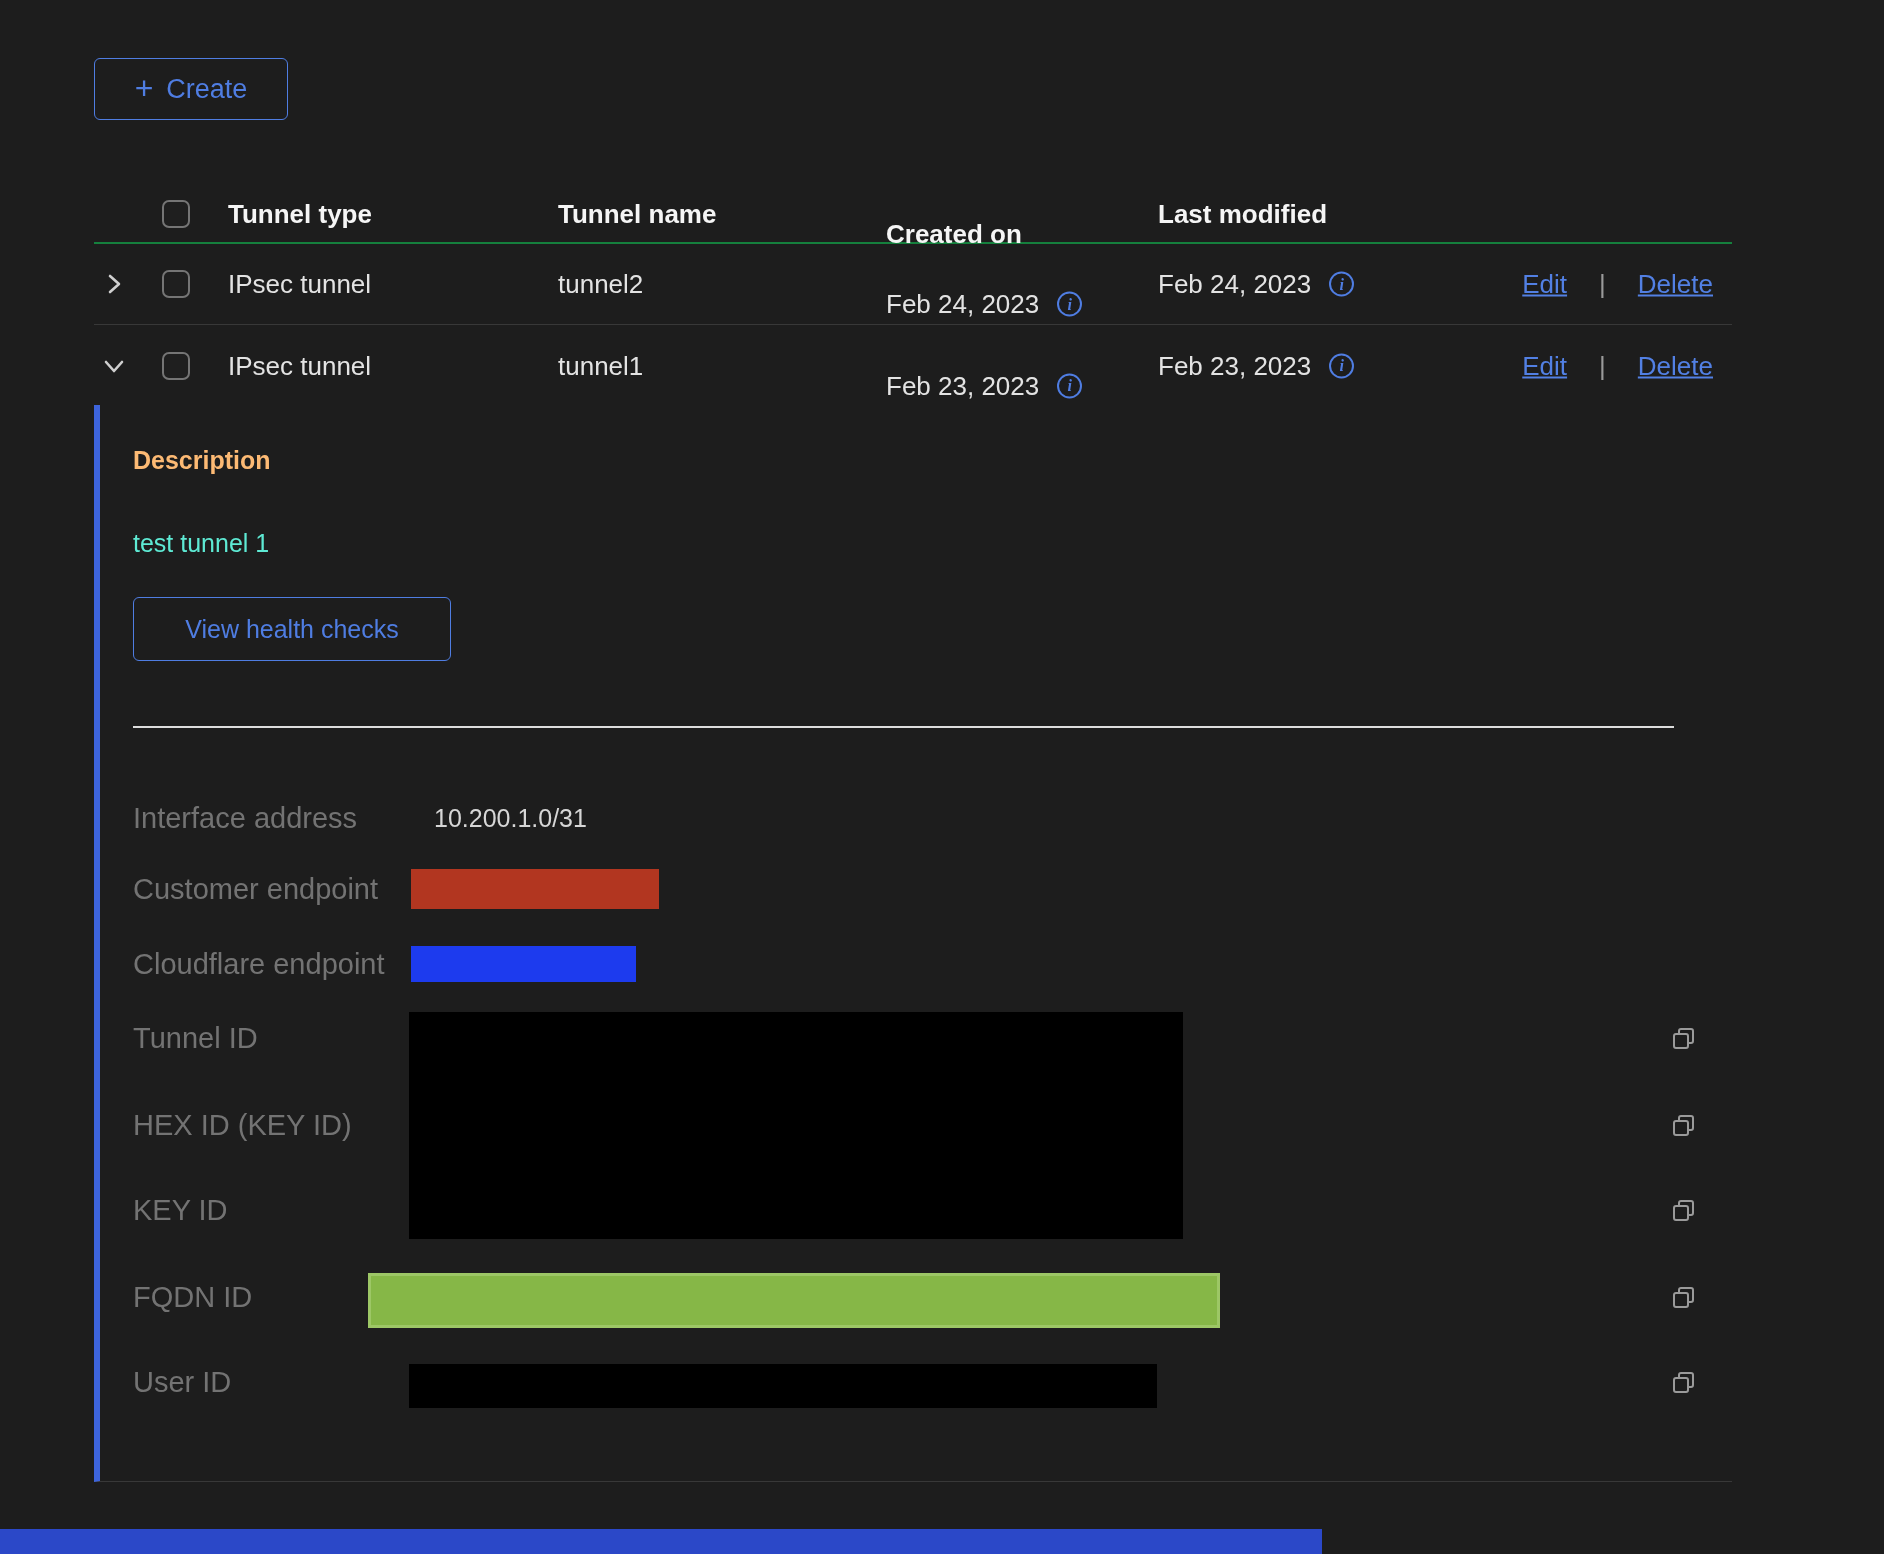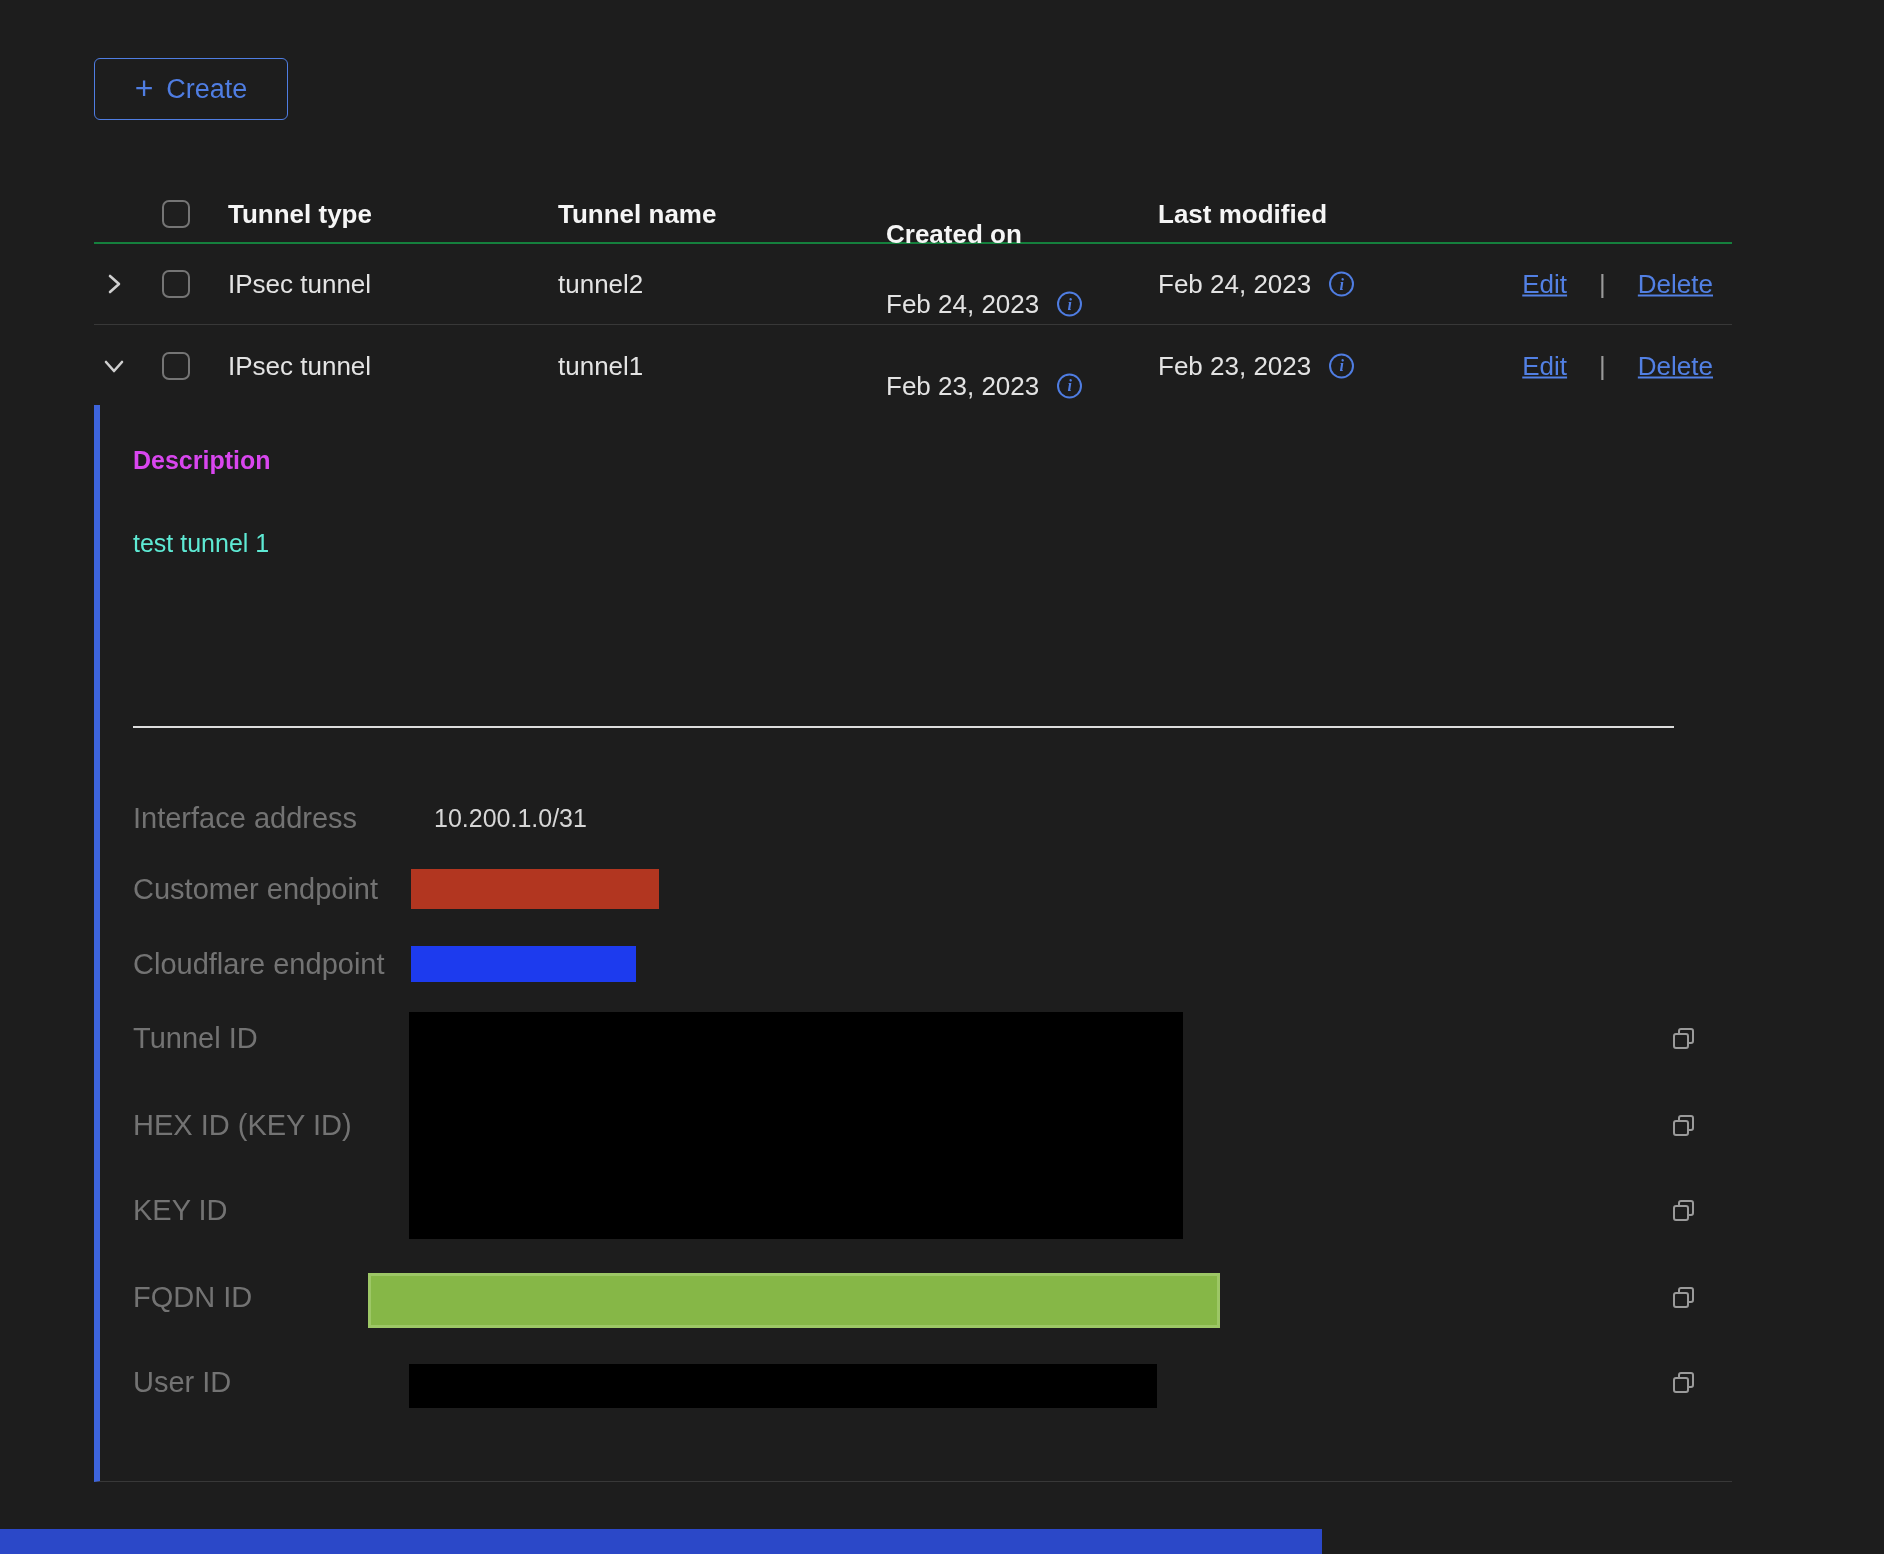--- a/index.html
+++ b/index.html
@@ -70,21 +70,21 @@
 
   
   .panel {
     position: absolute; left: 94px; top: 405px;
     width: 1638px; height: 1077px;
     border-left: 6px solid #3d64dc;
     border-bottom: 1px solid #383838;
   }
   .panel .desc-label {
     position: absolute; left: 33px; top: 41px;
-    font-size: 25px; font-weight: 600; color: #d946ef;
+    font-size: 25px; font-weight: 600; color: #fdba74;
   }
   .panel .desc-value {
     position: absolute; left: 33px; top: 124px;
     font-size: 25px; color: #5eead4;
   }
   .health-btn {
     position: absolute; left: 33px; top: 192px;
     width: 318px; height: 64px;
     background: transparent;
     border: 1px solid #4f7de2; border-radius: 6px;
@@ -194,20 +194,21 @@
       <a class="link">Delete</a>
     </div>
   </div>
 </div>
 
 <div class="panel">
 
   <div class="desc-label">Description</div>
   <div class="desc-value">test tunnel 1</div>
 
+  <button class="health-btn">View health checks</button>
 
   <div class="divider"></div>
 
   <div class="field-label" style="top:397px">Interface address</div>
   <div class="field-value" style="left:334px; top:397px">10.200.1.0/31</div>
 
   <div class="field-label" style="top:468px">Customer endpoint</div>
   <div class="redaction red-red"></div>
 
   <div class="field-label" style="top:543px">Cloudflare endpoint</div>

